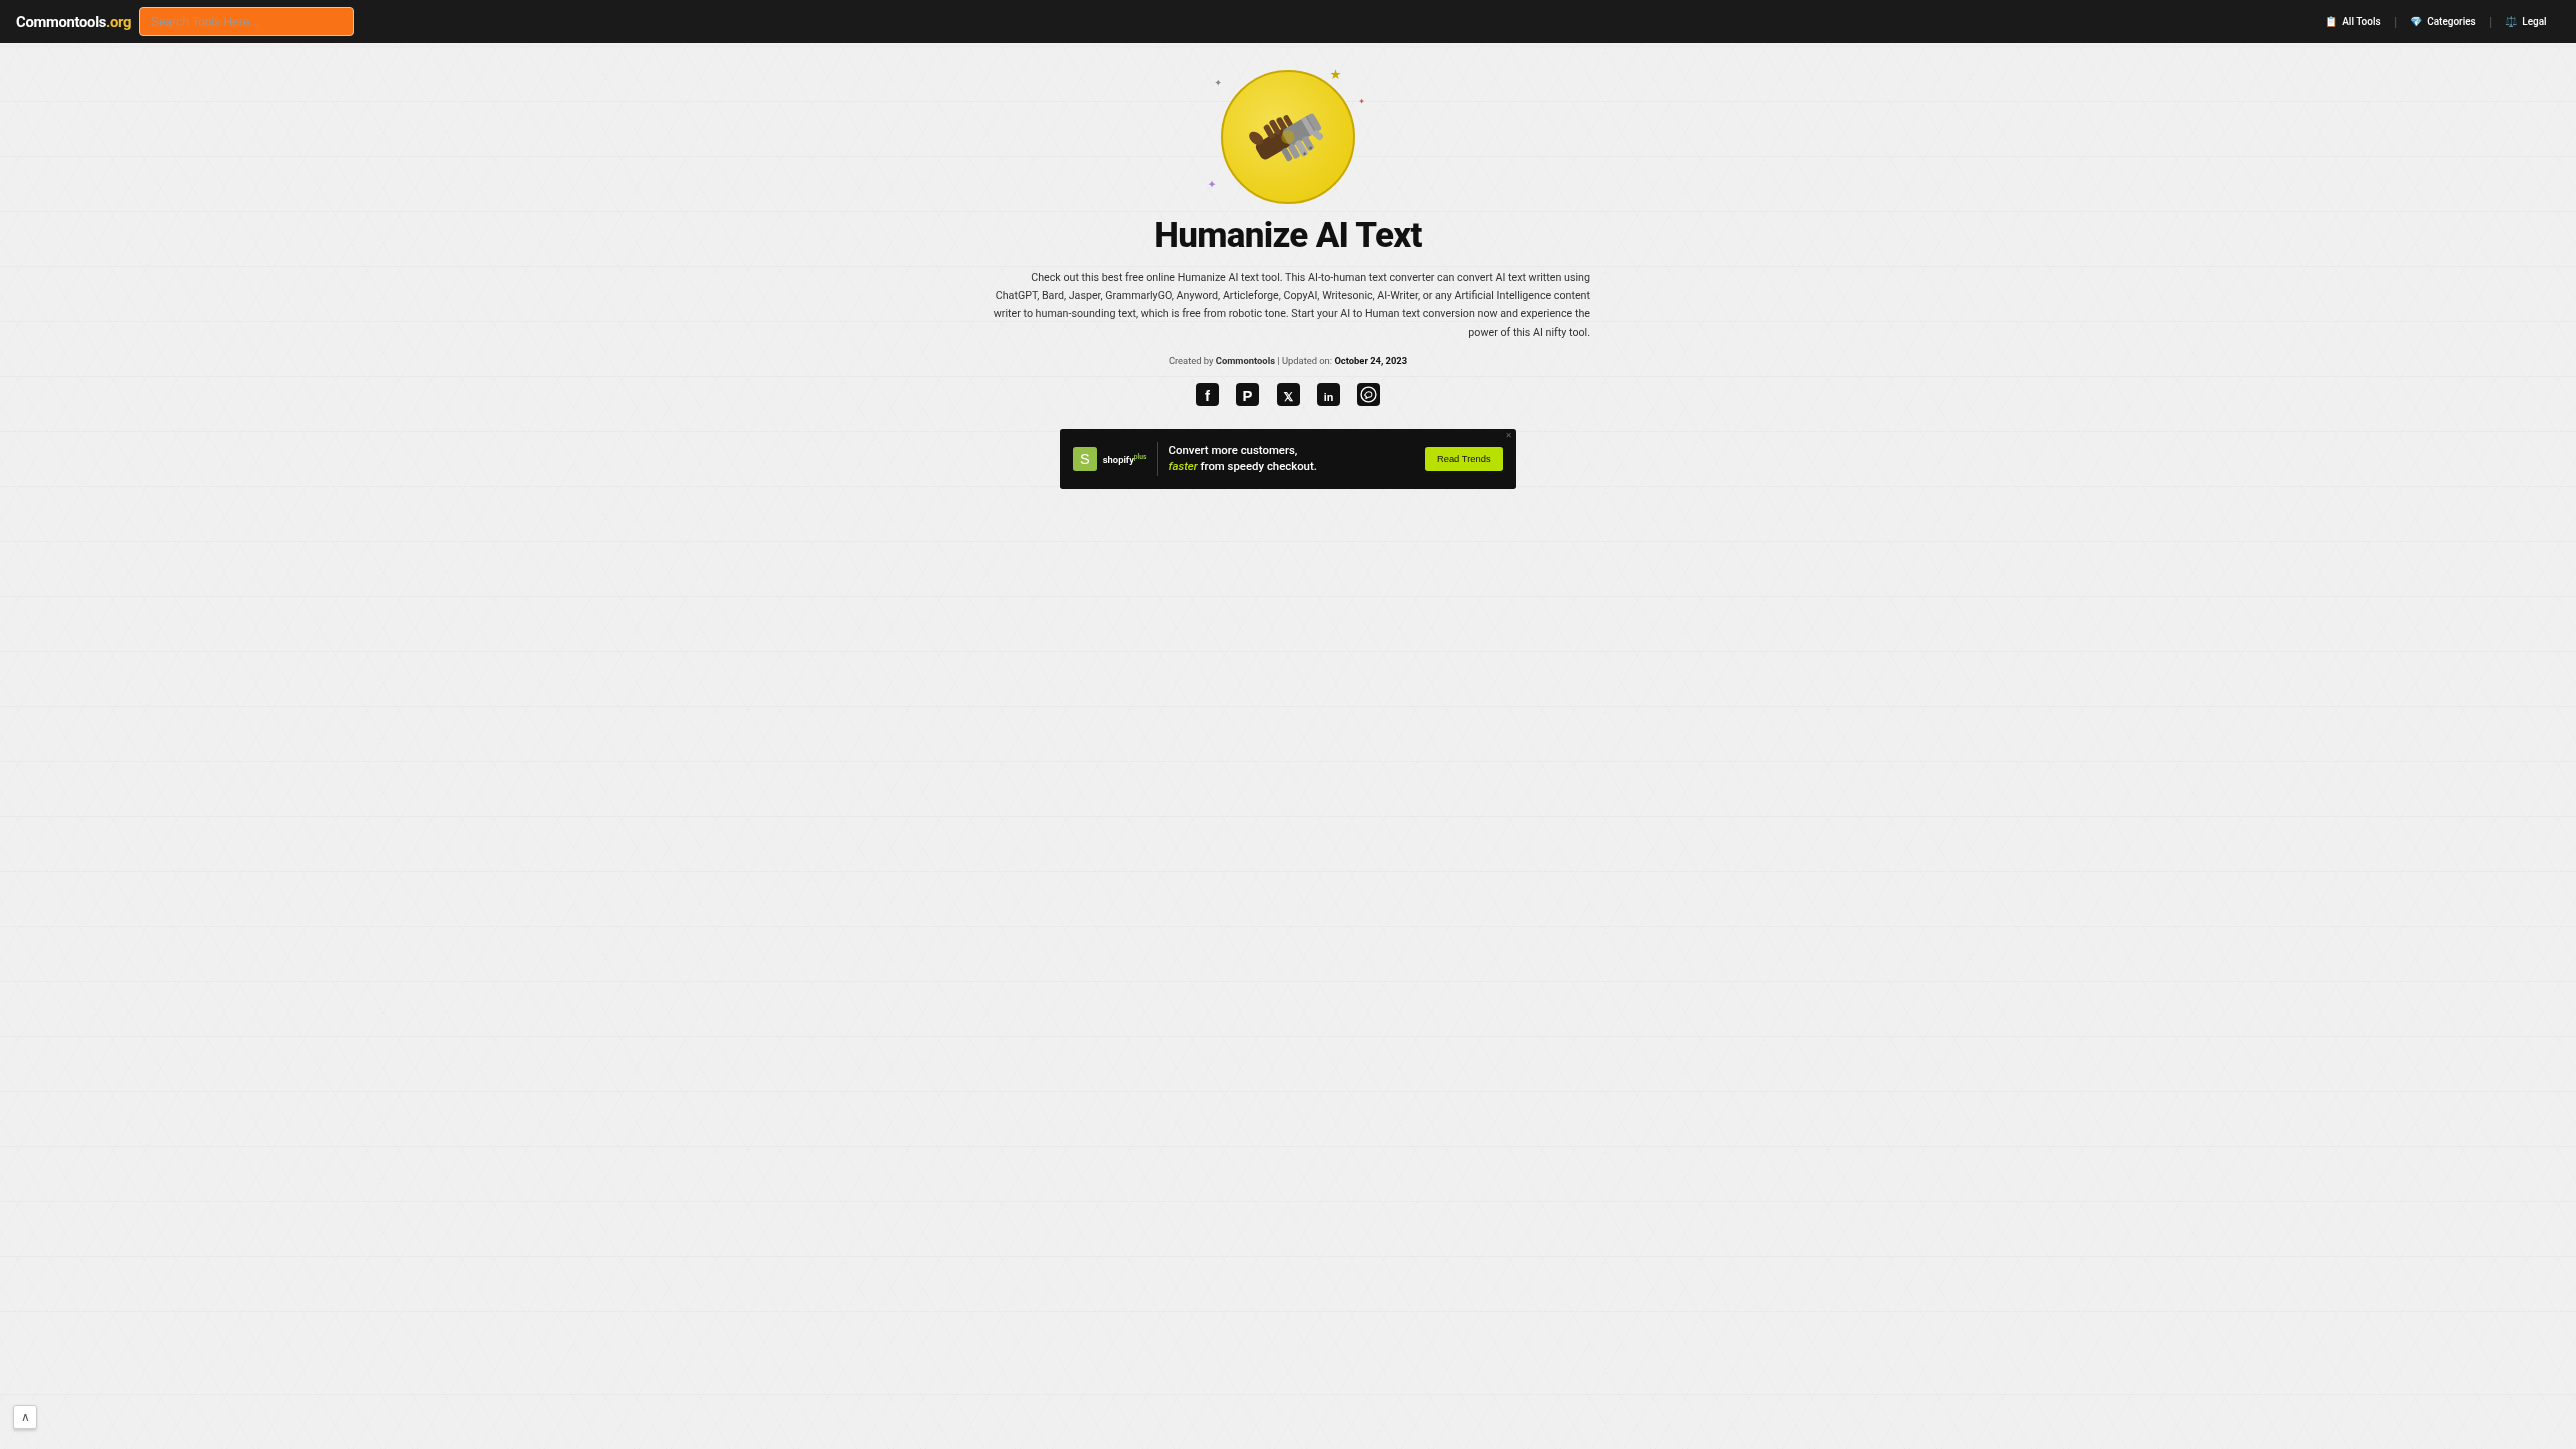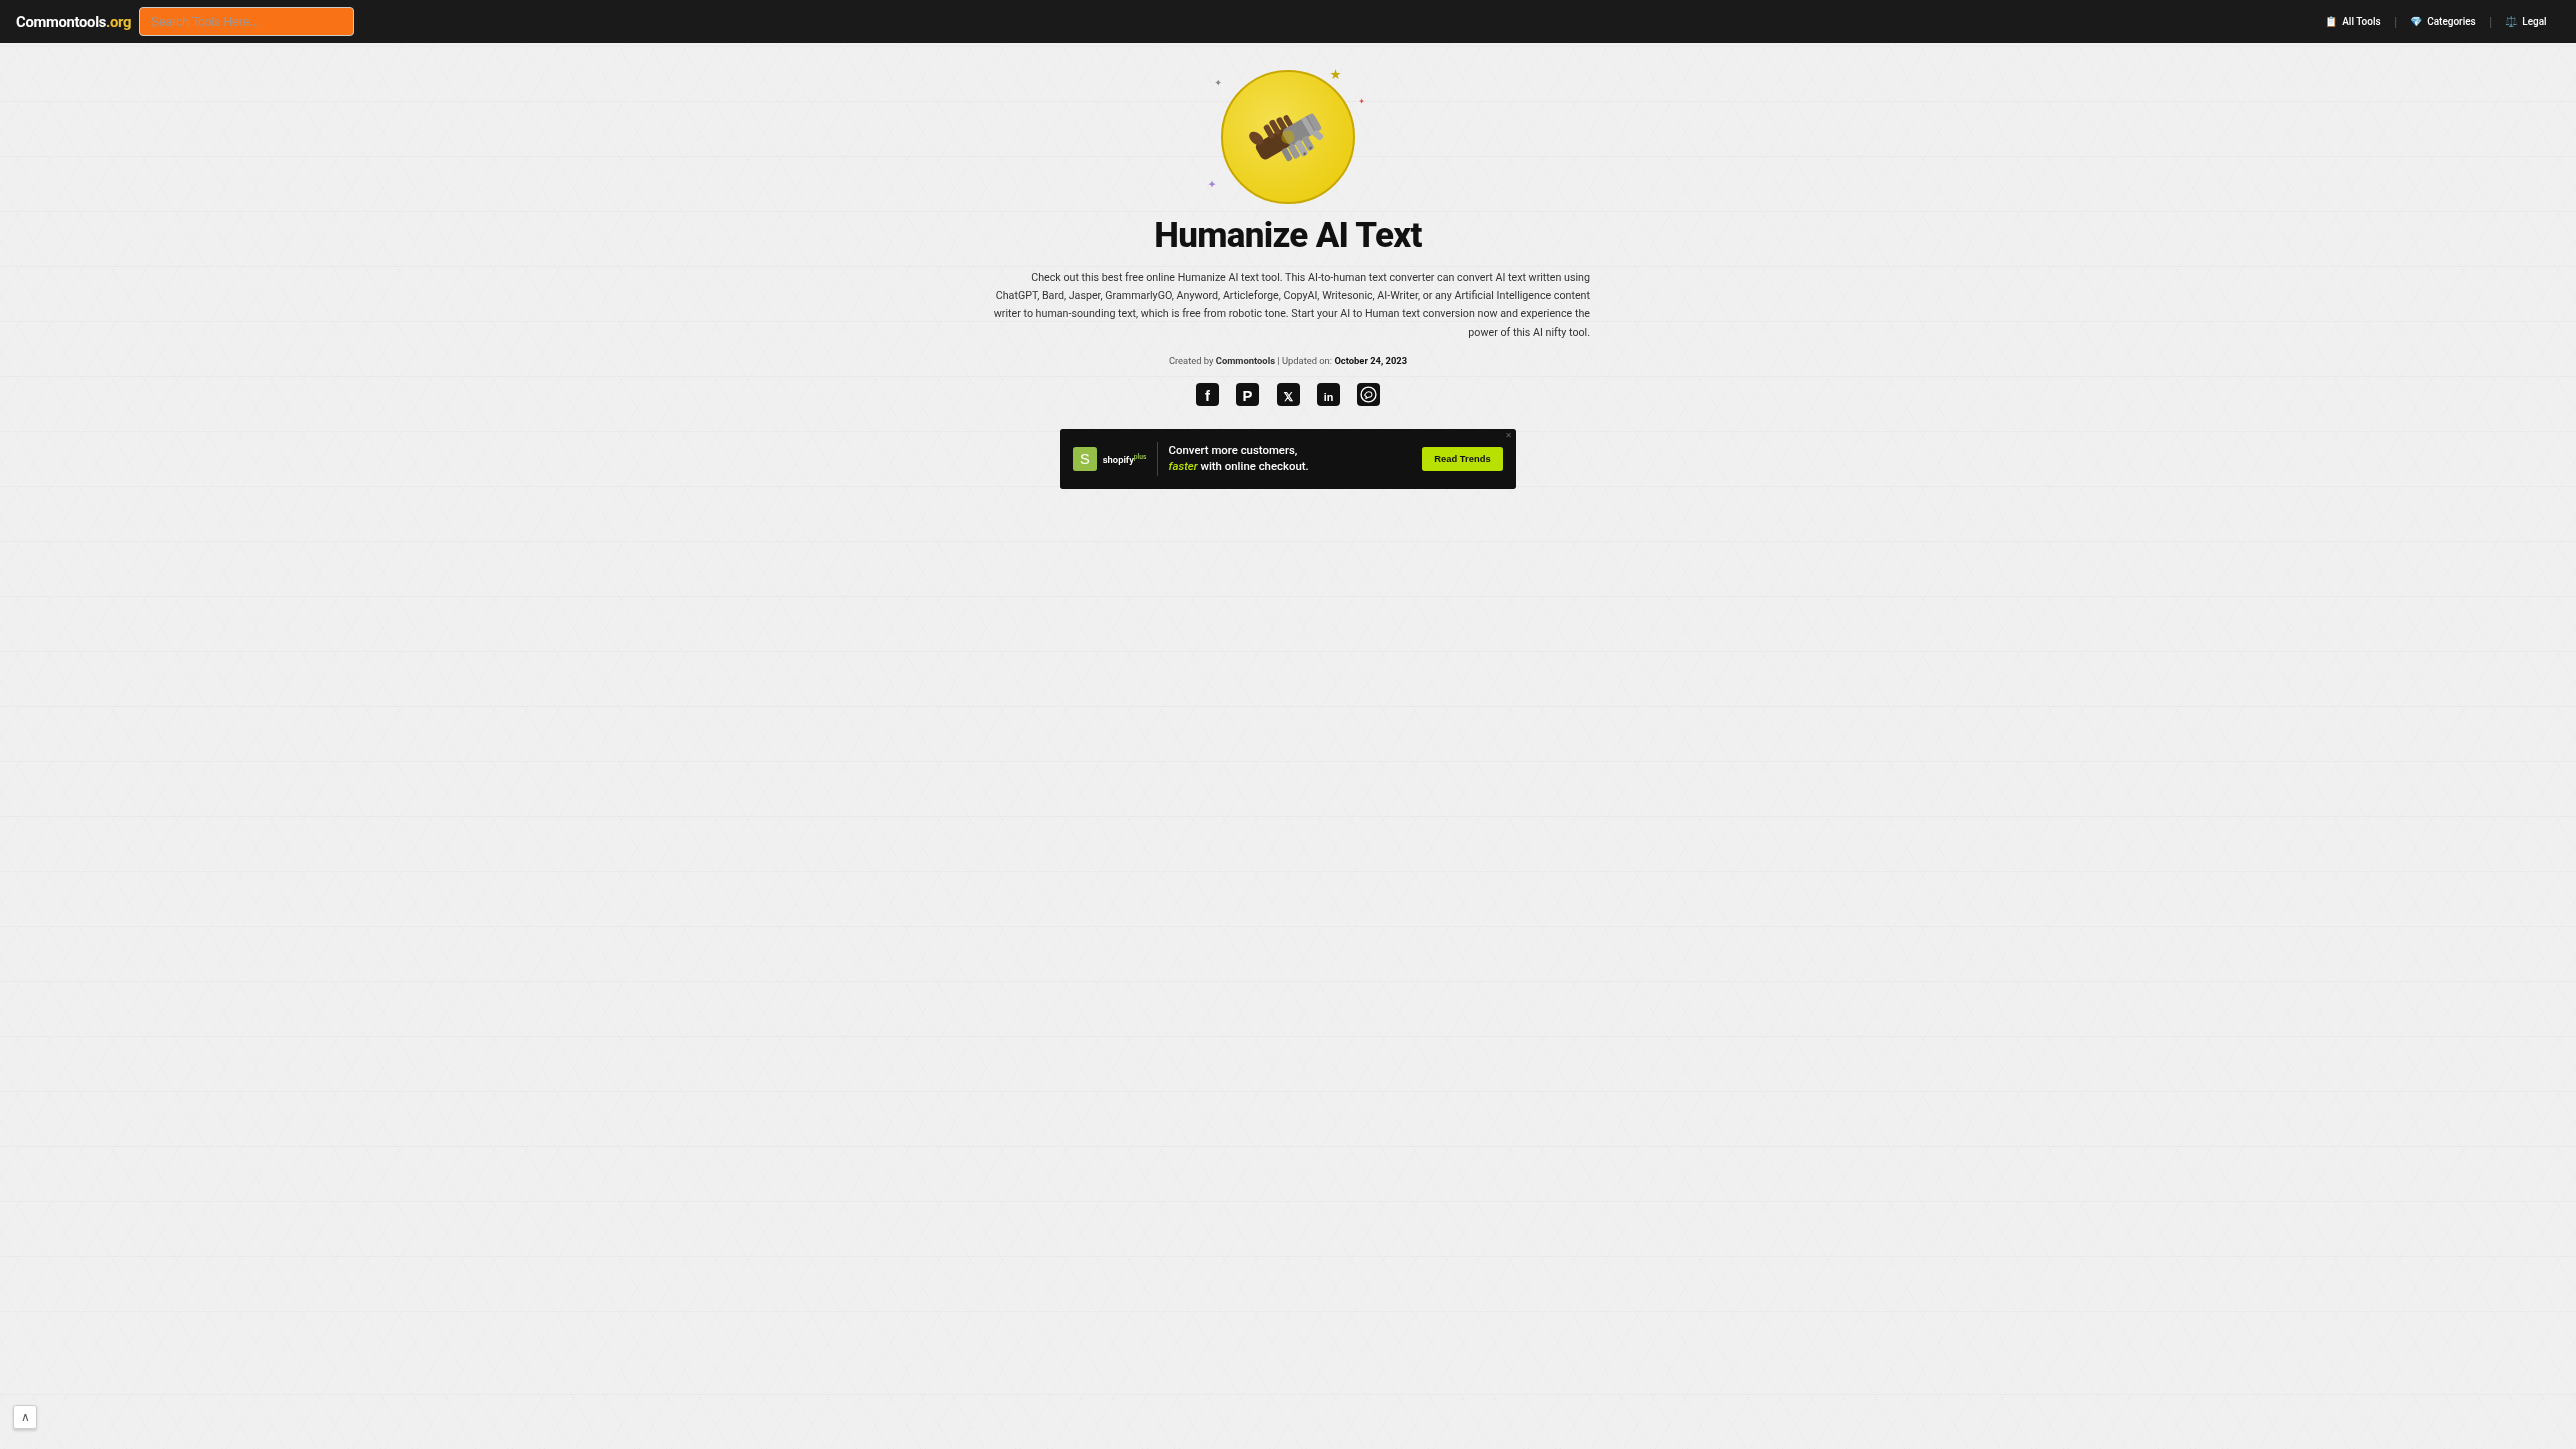--- a/index.html
+++ b/index.html
@@ -284,21 +284,21 @@
       font-style: italic;
     }
 
     .ad-cta {
       background: #b8e000;
       color: #111111;
       border: none;
       border-radius: 2.7px;
       padding: 6.7px 12px;
       font-size: 9.4px;
-      font-weight: 700;
+      font-weight: 400;
       cursor: pointer;
       flex-shrink: 0;
       white-space: nowrap;
     }
 
     
     .tool-section-bar {
       width: 100%;
       background: linear-gradient(to right, #7fffd4, #7fd4ff);
       padding: 12px 16px;
@@ -470,21 +470,21 @@
       </svg>
       <div class="ad-logo-text">
         <span>shopify</span><span class="plus">plus</span>
       </div>
     </div>
 
     <div class="ad-divider"></div>
 
     <div class="ad-content">
       <span>Convert more customers,</span><br>
-      <span class="faster">faster</span><span> with online checkout.</span>
+      <span class="faster">faster</span><span> from speedy checkout.</span>
     </div>
 
     <button class="ad-cta">Read Trends</button>
   </div>
 
 
 </main>
 
 <div class="scroll-top">
   <span>∧</span>

